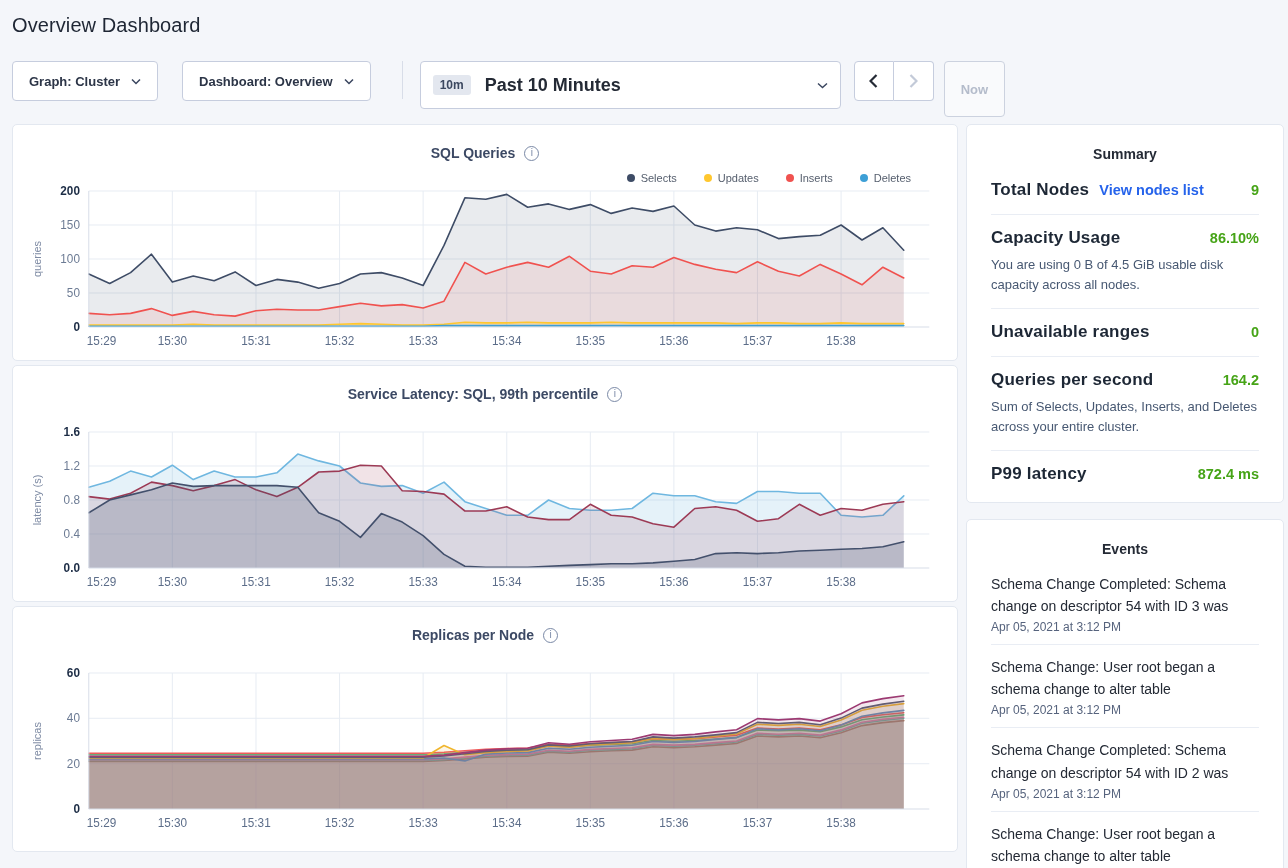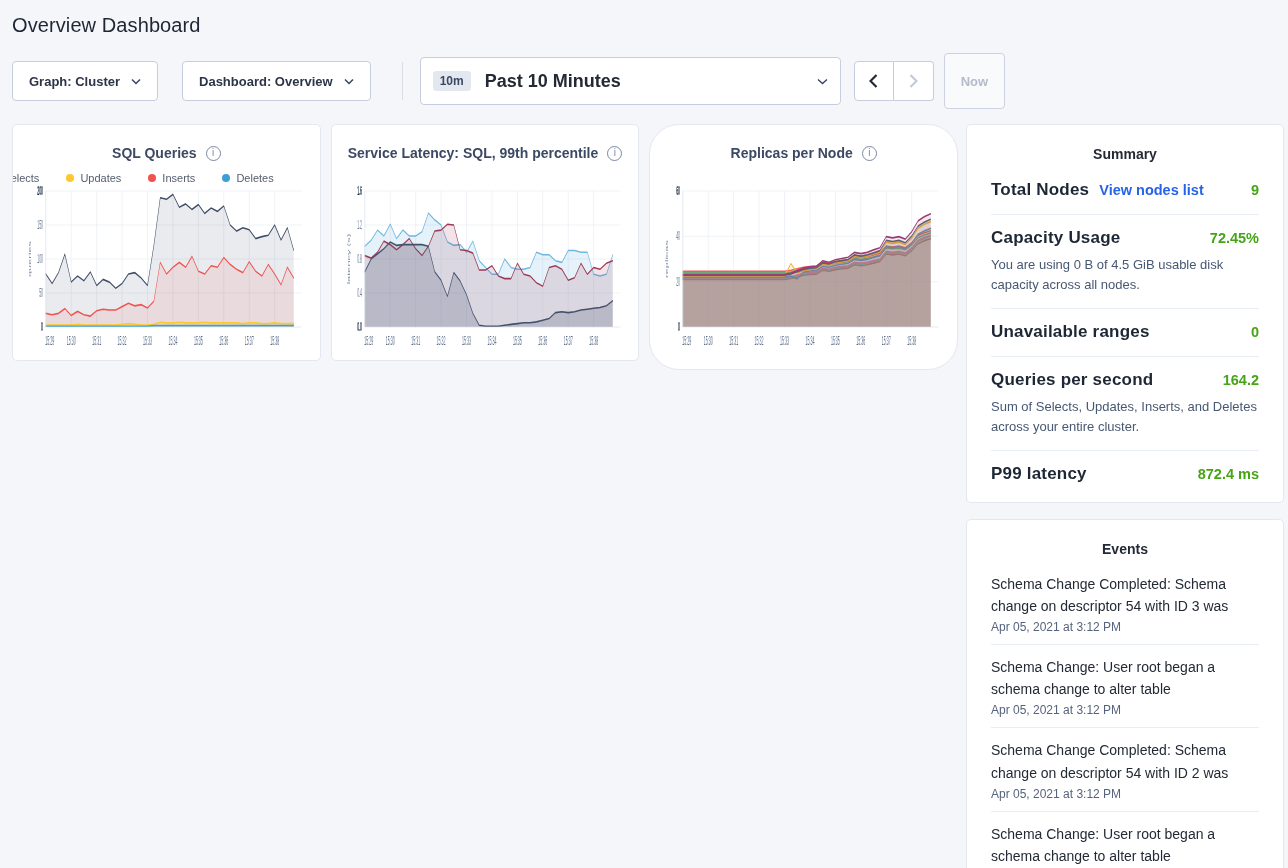--- a/index.html
+++ b/index.html
@@ -11,21 +11,21 @@
     color:#242a35;
   }
   svg text { font-family:"Liberation Sans", sans-serif; }
 
   .page-title {
     font-size:20px; font-weight:500; color:#1e2634;
     margin:14px 0 0 12px; letter-spacing:0.1px;
   }
 
   
-  .controls { display:flex; align-items:center; margin:24px 12px 0 12px; height:40px; }
+  .controls { display:flex; margin:24px 12px 0 12px; height:40px; }
   .btn {
     background:#fff; border:1px solid #c6cdde; border-radius:4px; height:40px;
     display:flex; align-items:center; font-size:13px; font-weight:700;
     color:#2c3547; padding:0 16px; cursor:pointer; white-space:nowrap;
   }
   .btn .chev { margin-left:11px; display:flex; }
   .ctl-divider { width:1px; height:38px; background:#d8dde8; margin:0 17px 0 31px; }
   .time-picker {
     background:#fff; border:1px solid #c6cdde; border-radius:4px; height:48px;
     width:421px; display:flex; align-items:center; padding:0 12px; cursor:pointer;
@@ -44,27 +44,27 @@
   .arrow-btn.prev { border-radius:4px 0 0 4px; }
   .arrow-btn.next { border-radius:0 4px 4px 0; border-left:none; }
   .now-btn {
     margin-left:10px; height:56px; padding:0 16px; border:1px solid #ccd2df;
     border-radius:4px; background:rgba(255,255,255,0.45); color:#b4bccb;
     font-weight:700; font-size:13px; display:flex; align-items:center;
   }
 
   
   .main { display:flex; margin:23px 4px 0 12px; gap:8px; align-items:flex-start; }
-  .charts-col { width:946px; display:flex; flex-direction:row; gap:10px; }
+  .charts-col { width:946px; display:flex; flex-direction:column; gap:4px; }
   .side-col { flex:1; display:flex; flex-direction:column; gap:16px; }
   .panel { background:#fff; border:1px solid #e3e8f0; border-radius:5px; }
 
   
   .chart-panel { height:237px; position:relative; padding:0 14px; overflow:hidden; }
-  .chart-panel.tall { height:246px;border-radius:30px; }
+  .chart-panel.tall { height:246px; }
   .chart-title-row { display:flex; justify-content:center; align-items:center; gap:9px; margin-top:18px; height:20px; }
   .chart-title { font-size:14px; font-weight:700; color:#3c4964; }
   .info-icon {
     width:15px; height:15px; border:1px solid #7a89a6; border-radius:50%;
     color:#7a89a6; font-size:10px; line-height:1; display:flex; align-items:center;
     justify-content:center; cursor:pointer; font-weight:400;
   }
   .legend { position:absolute; top:47px; right:46px; display:flex; gap:27px; font-size:11px; color:#555e6d; }
   .leg-item { display:flex; align-items:center; cursor:pointer; }
   .leg-dot { width:8px; height:8px; border-radius:50%; display:inline-block; margin-right:6px; }
@@ -304,21 +304,21 @@
           <div class="sum-main">
             <span class="sum-label">Total Nodes</span>
             <span class="sum-link">View nodes list</span>
             <span class="sum-value">9</span>
           </div>
         </div>
 
         <div class="sum-row">
           <div class="sum-main">
             <span class="sum-label">Capacity Usage</span>
-            <span class="sum-value">72.45%</span>
+            <span class="sum-value">86.10%</span>
           </div>
           <div class="sum-desc">You are using 0 B of 4.5 GiB usable disk capacity across all nodes.</div>
         </div>
 
         <div class="sum-row">
           <div class="sum-main">
             <span class="sum-label">Unavailable ranges</span>
             <span class="sum-value">0</span>
           </div>
         </div>

